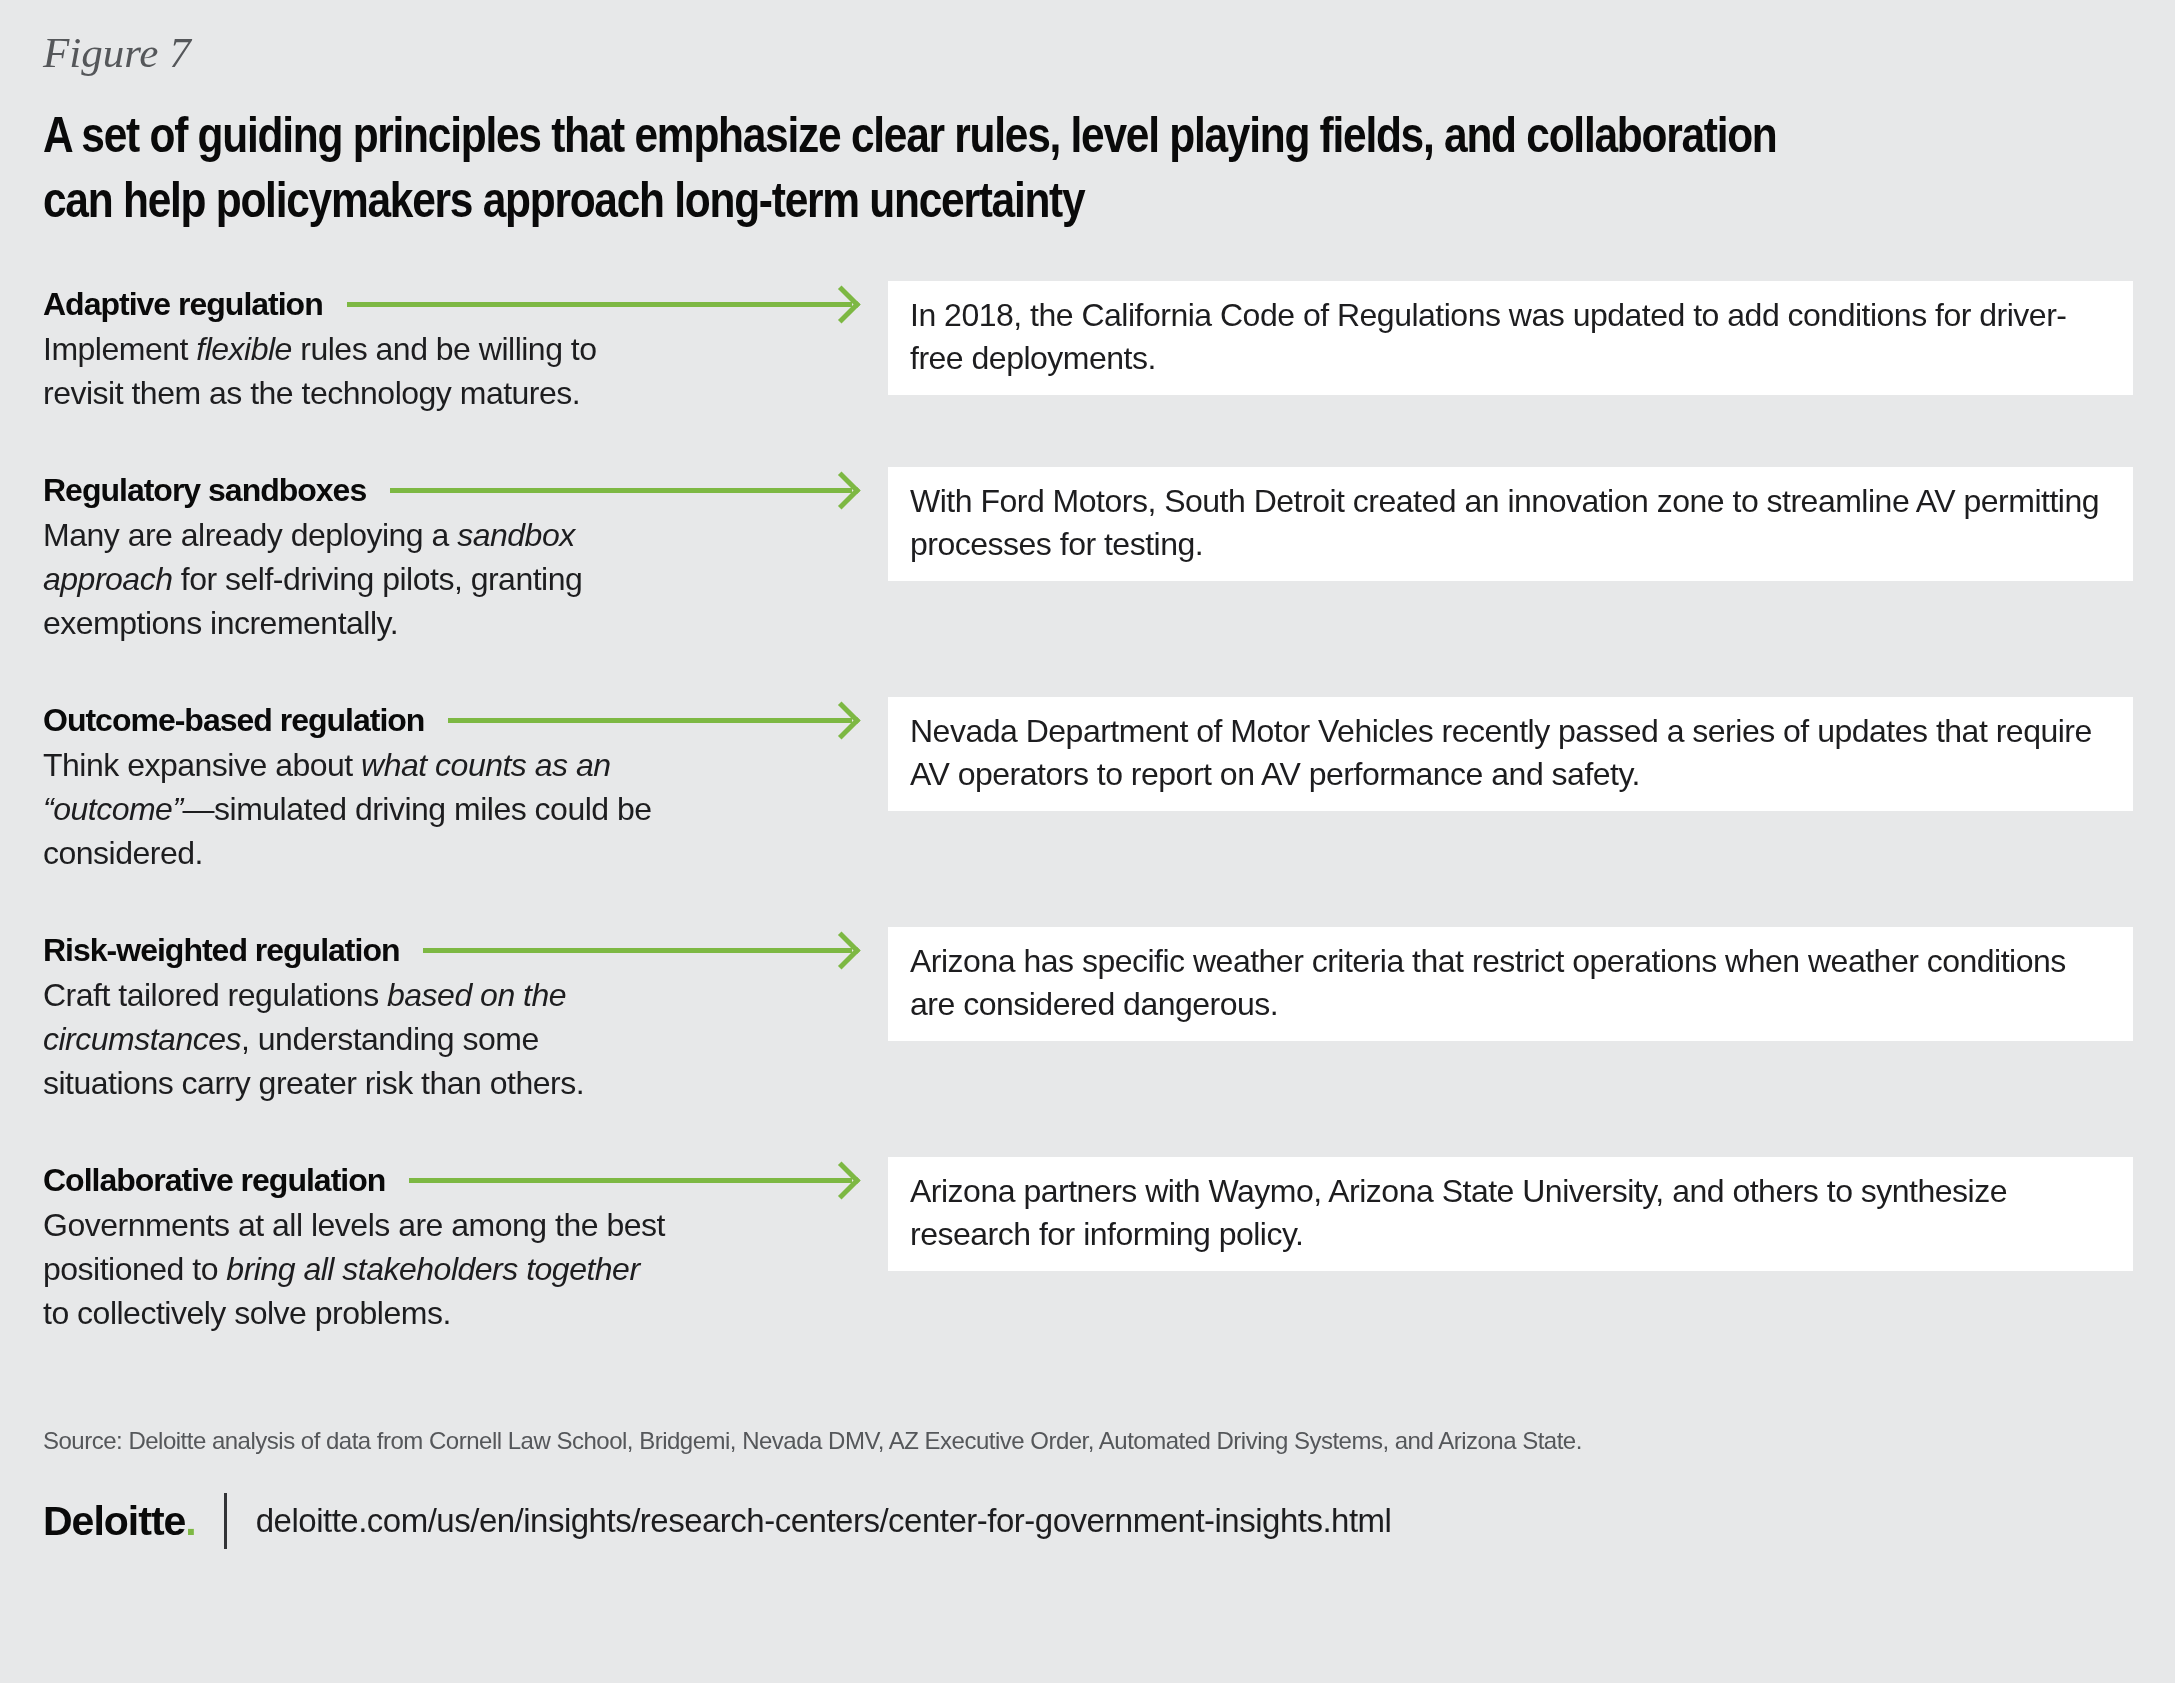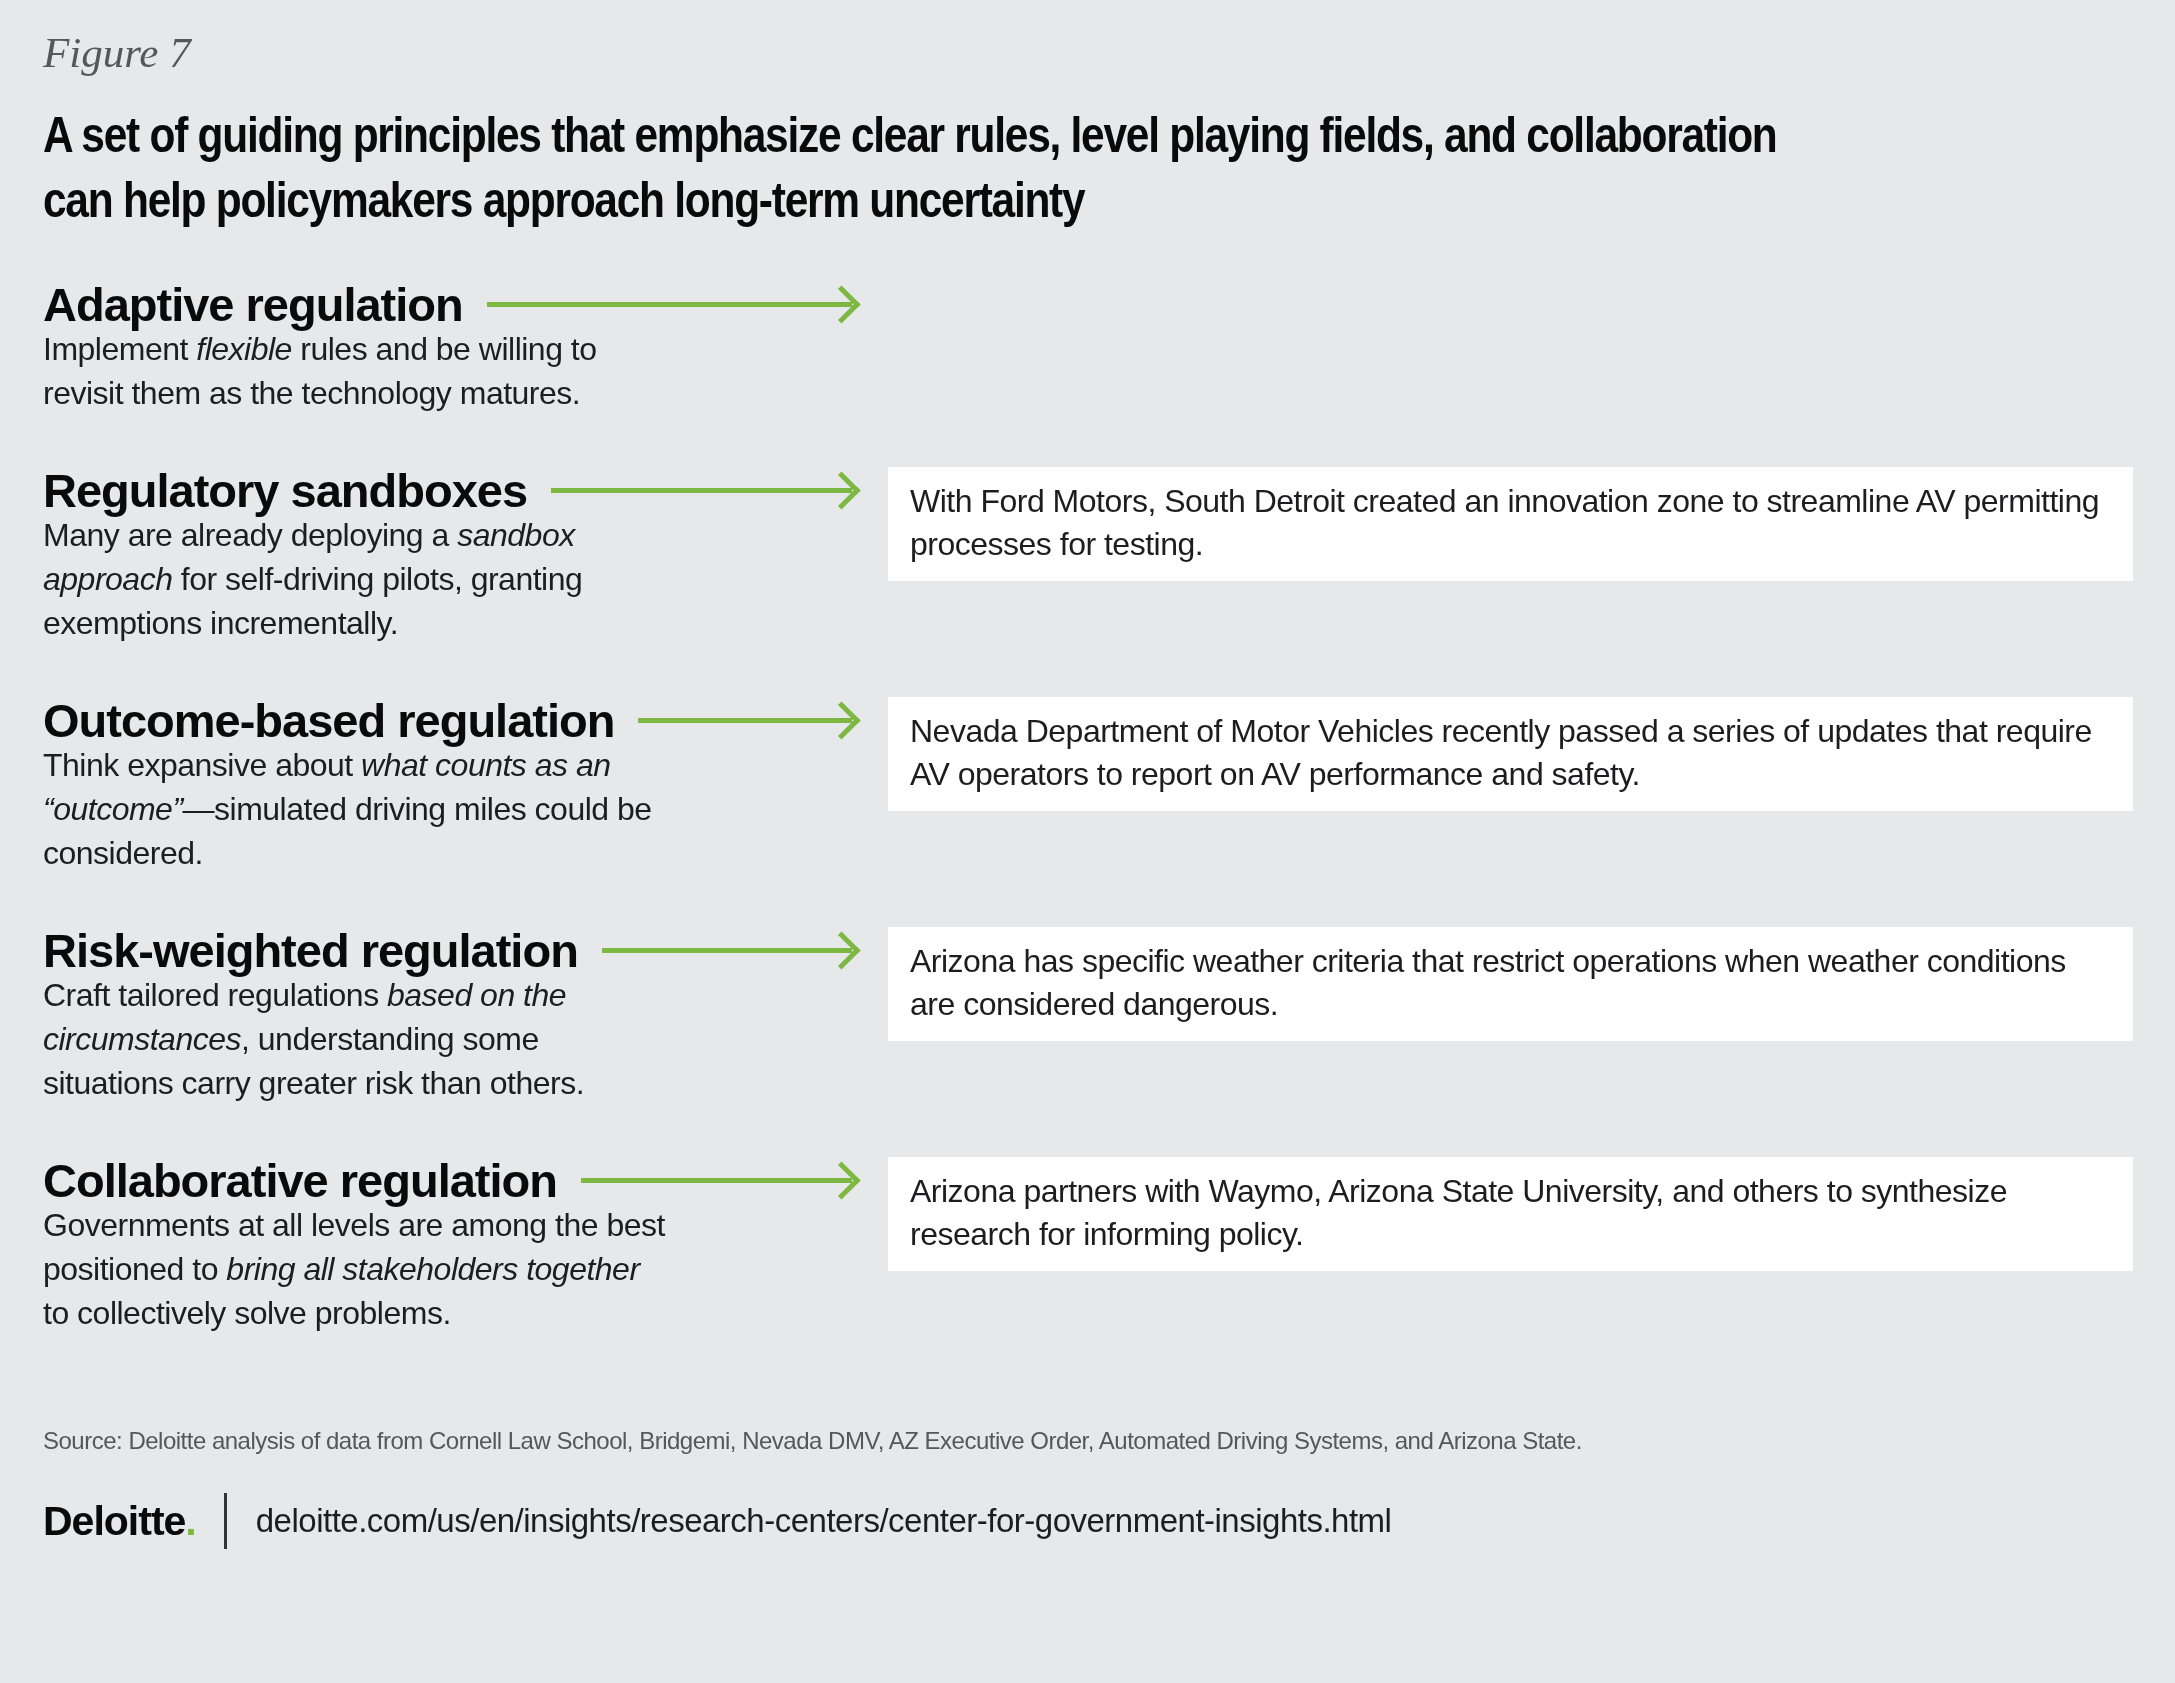--- a/index.html
+++ b/index.html
@@ -51,21 +51,21 @@
     width:845px;
     box-sizing:border-box;
     padding-right:33px;
   }
   .heading-row{
     display:flex;
     align-items:center;
     height:46px;
   }
   .principle-heading{
-    font-size:47px;
+    font-size:32px;
     font-weight:bold;
     color:var(--ink);
     letter-spacing:-1px;
     white-space:nowrap;
   }
   .arrow{
     flex:1;
     display:flex;
     align-items:center;
     margin-left:24px;
@@ -154,20 +154,23 @@
     <div class="left">
       <div class="heading-row">
         <span class="principle-heading">Adaptive regulation</span>
         <span class="arrow">
           <span class="arrow-shaft"></span>
           <span class="arrow-head"></span>
         </span>
       </div>
       <p class="principle-desc"><span>Implement </span><span class="it">flexible</span><span> rules and be willing to revisit them as the technology matures.</span></p>
     </div>
+    <div class="example-box">
+      <div class="example-text">In 2018, the California Code of Regulations was updated to add conditions for driver-free deployments.</div>
+    </div>
   </div>
 
   <div class="row">
     <div class="left">
       <div class="heading-row">
         <span class="principle-heading">Regulatory sandboxes</span>
         <span class="arrow">
           <span class="arrow-shaft"></span>
           <span class="arrow-head"></span>
         </span>

